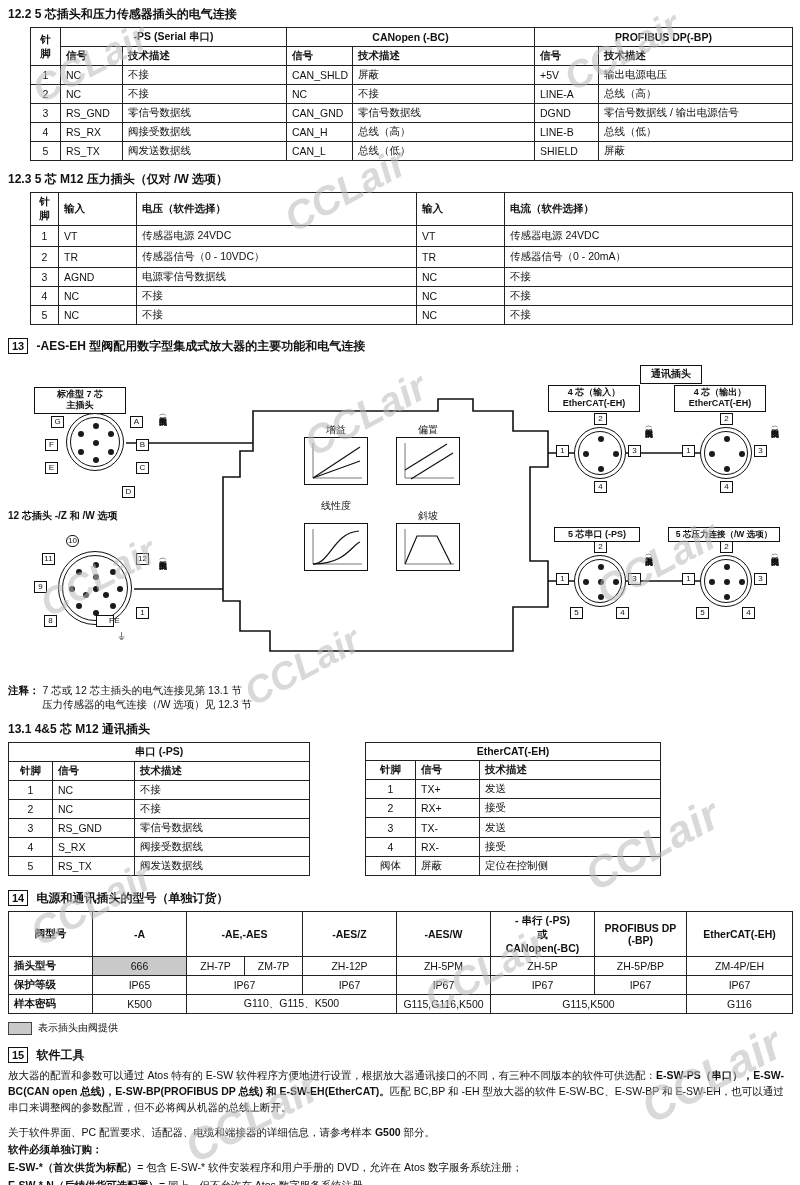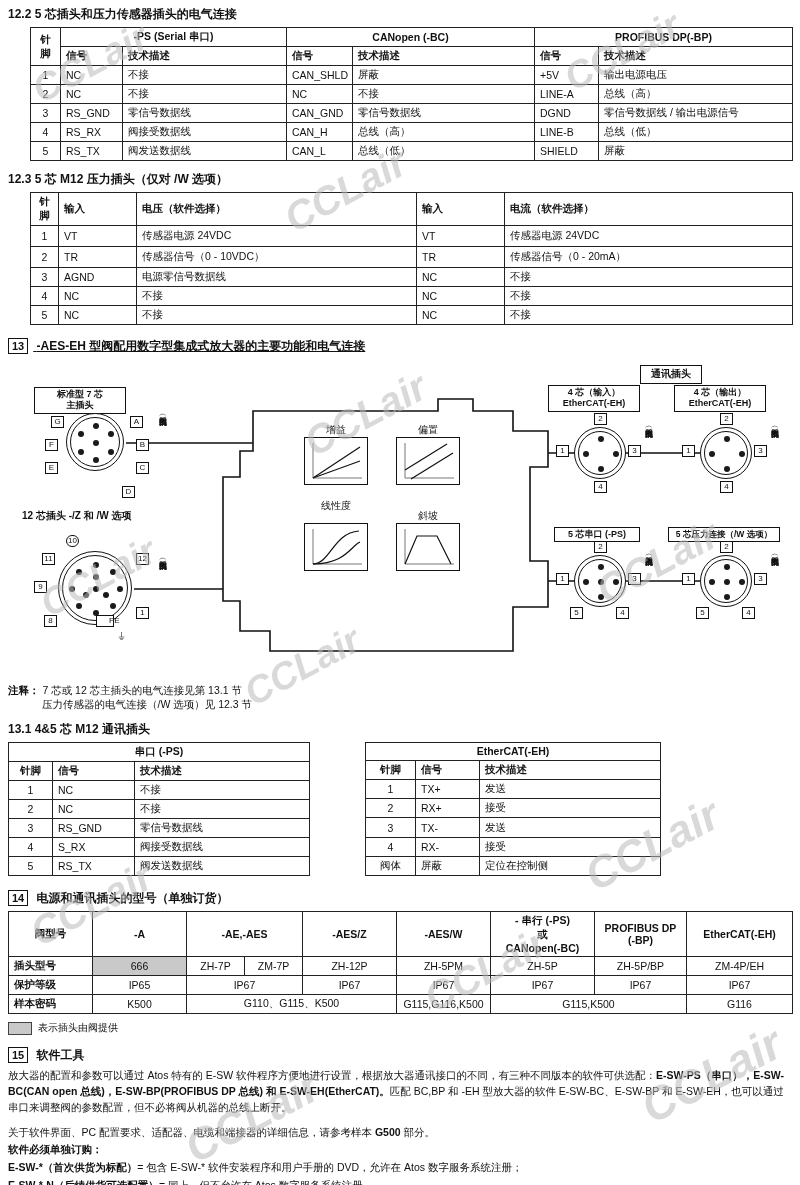--- a/index.html
+++ b/index.html
@@ -188,21 +188,21 @@
     <tr>
       <td class="c">5</td>
       <td>NC</td>
       <td>不接</td>
       <td>NC</td>
       <td>不接</td>
     </tr>
   </tbody>
     </table>
 
-  <div class="sec-title" style="margin-top:13px;text-decoration:underline;">
+  <div class="sec-title" style="margin-top:13px;">
     <span class="numbox">13</span>
     <span>-AES-EH 型阀配用数字型集成式放大器的主要功能和电气连接</span>
   </div>
 
   <div class="diagram">
     <svg class="dsvg" width="800" height="318">
       <path d="M245,52 H430 V40 H465 V52 H505 V72 H540 V108 H522 V202 H540 V248 H505 V292 H262 V272 H232 V242 H215 V118 H232 V92 H245 Z" fill="#fff" stroke="#111" stroke-width="1.6"></path>
       <path d="M118,84 H245 M126,230 H215 M540,94 H566 M618,94 H692 M540,222 H566 M618,222 H692" fill="none" stroke="#111" stroke-width="1.3"></path>
     </svg>
 
@@ -221,21 +221,21 @@
     </div>
     <span class="plab" style="left:43px;top:57px;">G</span>
     <span class="plab" style="left:37px;top:80px;">F</span>
     <span class="plab" style="left:37px;top:103px;">E</span>
     <span class="plab" style="left:122px;top:57px;">A</span>
     <span class="plab" style="left:128px;top:80px;">B</span>
     <span class="plab" style="left:128px;top:103px;">C</span>
     <span class="plab" style="left:114px;top:127px;">D</span>
     <div class="vtext" style="left:150px;top:52px;height:100px;">（放大器内部视图）</div>
 
-    <div class="dlbl" style="left:14px;top:150px;text-align:right;">12 芯插头 -/Z 和 /W 选项</div>
+    <div class="dlbl" style="left:0;top:150px;text-align:right;">12 芯插头 -/Z 和 /W 选项</div>
     <div class="circ" style="left:50px;top:192px;width:74px;height:74px;">
       <i class="pin" style="left:34px;top:34px;"></i>
       <i class="pin" style="left:58px;top:34px;"></i>
       <i class="pin" style="left:51px;top:17px;"></i>
       <i class="pin" style="left:34px;top:10px;"></i>
       <i class="pin" style="left:17px;top:17px;"></i>
       <i class="pin" style="left:10px;top:34px;"></i>
       <i class="pin" style="left:17px;top:51px;"></i>
       <i class="pin" style="left:34px;top:58px;"></i>
       <i class="pin" style="left:51px;top:51px;"></i>

